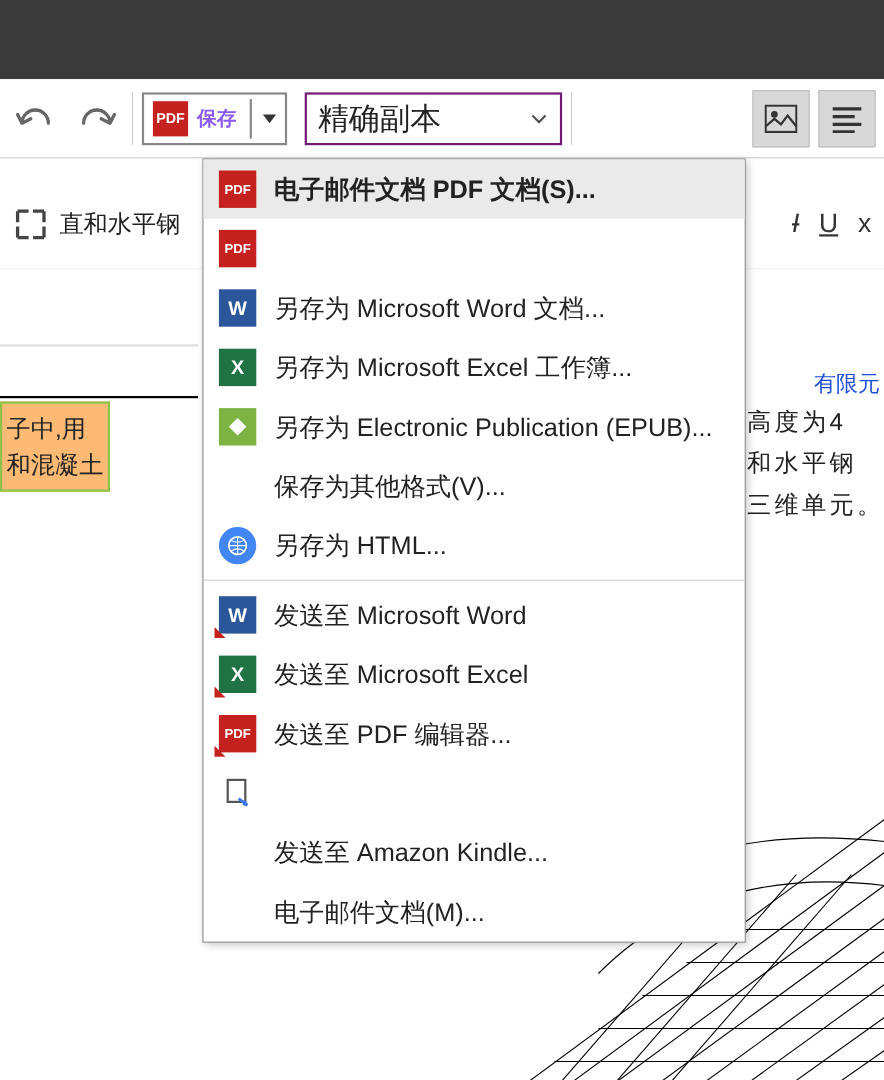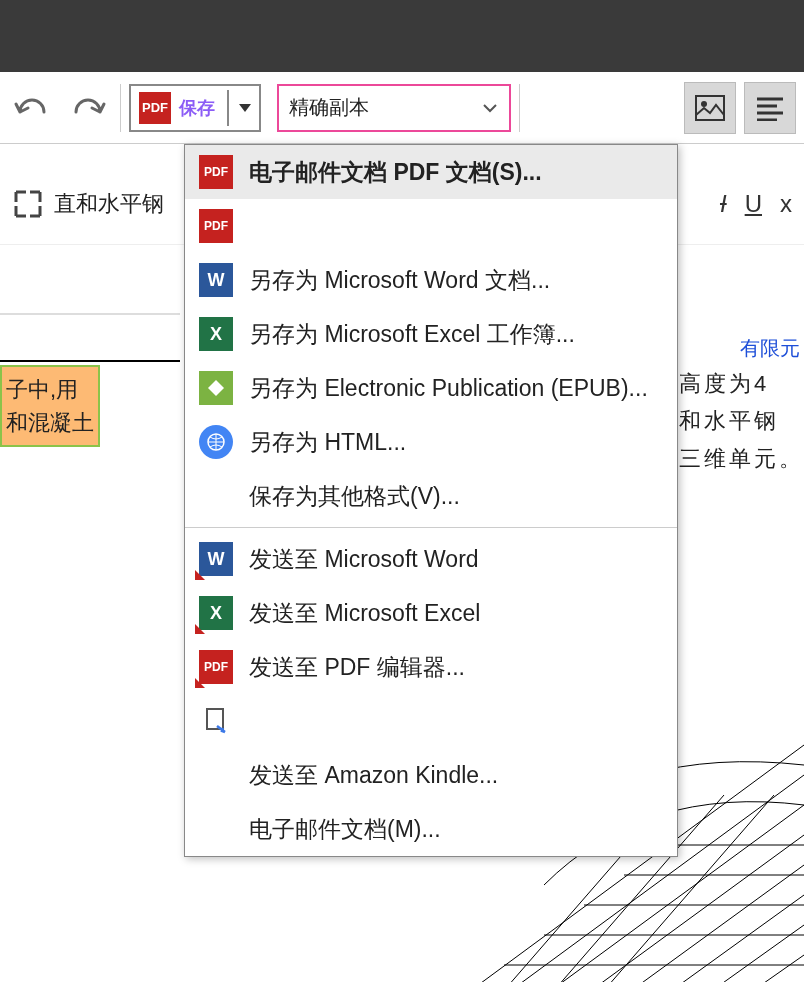--- a/index.html
+++ b/index.html
@@ -13,21 +13,21 @@
 .undo-icon svg, .redo-icon svg { width: 40px; height: 40px; stroke: #666; fill: none; stroke-width: 3; }
 
 .divider-v { width: 1px; height: 48px; background: #ccc; }
 
 .save-btn { display: flex; align-items: center; border: 2px solid #888; background: #fff; padding: 4px 8px; gap: 8px; height: 48px; }
 .pdf-badge { background: #c5221f; color: #fff; font-size: 13px; font-weight: bold; width: 32px; height: 32px; display: flex; align-items: center; justify-content: center; }
 .save-label { font-size: 18px; color: #8b5cf6; font-weight: bold; }
 .dropdown-arrow-box { border-left: 2px solid #888; height: 100%; display: flex; align-items: center; padding-left: 10px; margin-left: 4px; }
 .dropdown-arrow { width: 0; height: 0; border-left: 6px solid transparent; border-right: 6px solid transparent; border-top: 8px solid #333; }
 
-.format-select { border: 2px solid #ec4899; height: 48px; width: 234px; display: flex; align-items: center; justify-content: space-between; padding: 0 10px; font-size: 20px; color: #222; margin-left: 8px; }
+.format-select { border: 2px solid #701a75; height: 48px; width: 234px; display: flex; align-items: center; justify-content: space-between; padding: 0 10px; font-size: 28px; color: #222; margin-left: 8px; }
 .select-arrow { width: 18px; height: 18px; }
 
 .right-tools { display: flex; gap: 8px; margin-left: auto; }
 .tool-btn { width: 52px; height: 52px; background: #d8d8d8; border: 1px solid #bbb; display: flex; align-items: center; justify-content: center; }
 
 .second-row { display: flex; align-items: center; height: 58px; padding: 0 12px; gap: 12px; border-bottom: 1px solid #eee; }
 .draw-area { display: flex; align-items: center; gap: 10px; font-size: 22px; color: #222; }
 .draw-icon { width: 32px; height: 32px; }
 .format-icons { display: flex; gap: 18px; margin-left: auto; color: #333; font-size: 24px; }
 .underline-btn { text-decoration: underline; }
@@ -195,35 +195,35 @@
           <div class="menu-icon icon-epub">
             <svg width="20" height="20" viewBox="0 0 20 20">
               <path d="M10 2 l8 8 l-8 8 l-8 -8 z" fill="#fff"></path>
             </svg>
           </div>
         </div>
         <span>另存为 Electronic Publication (EPUB)...</span>
       </div>
       <div class="menu-item">
         <div class="icon-wrap" style="position: relative;">
+          <div class="menu-icon" style="visibility: hidden;"></div>
+        </div>
+        <span>保存为其他格式(V)...</span>
+      </div>
+      <div class="menu-item">
+        <div class="icon-wrap" style="position: relative;">
           <div class="menu-icon icon-html">
             <svg width="20" height="20" viewBox="0 0 20 20">
               <circle cx="10" cy="10" r="8" fill="none" stroke="#fff" stroke-width="1.5"></circle>
               <path d="M2 10 h16 M10 2 v16 M4 5 q6 4 12 0 M4 15 q6 -4 12 0" stroke="#fff" stroke-width="1" fill="none"></path>
             </svg>
           </div>
         </div>
         <span>另存为 HTML...</span>
       </div>
-      <div class="menu-item">
-        <div class="icon-wrap" style="position: relative;">
-          <div class="menu-icon" style="visibility: hidden;"></div>
-        </div>
-        <span>保存为其他格式(V)...</span>
-      </div>
       <div class="menu-divider"></div>
       <div class="menu-item">
         <div class="icon-wrap" style="position: relative;">
           <div style="position: absolute; bottom: -4px; left: -4px; width: 0px; height: 0px; border-bottom: 10px solid rgb(197, 34, 31); border-right: 10px solid transparent;"></div>
           <div class="menu-icon icon-word">W</div>
         </div>
         <span>发送至 Microsoft Word</span>
       </div>
       <div class="menu-item">
         <div class="icon-wrap" style="position: relative;">

